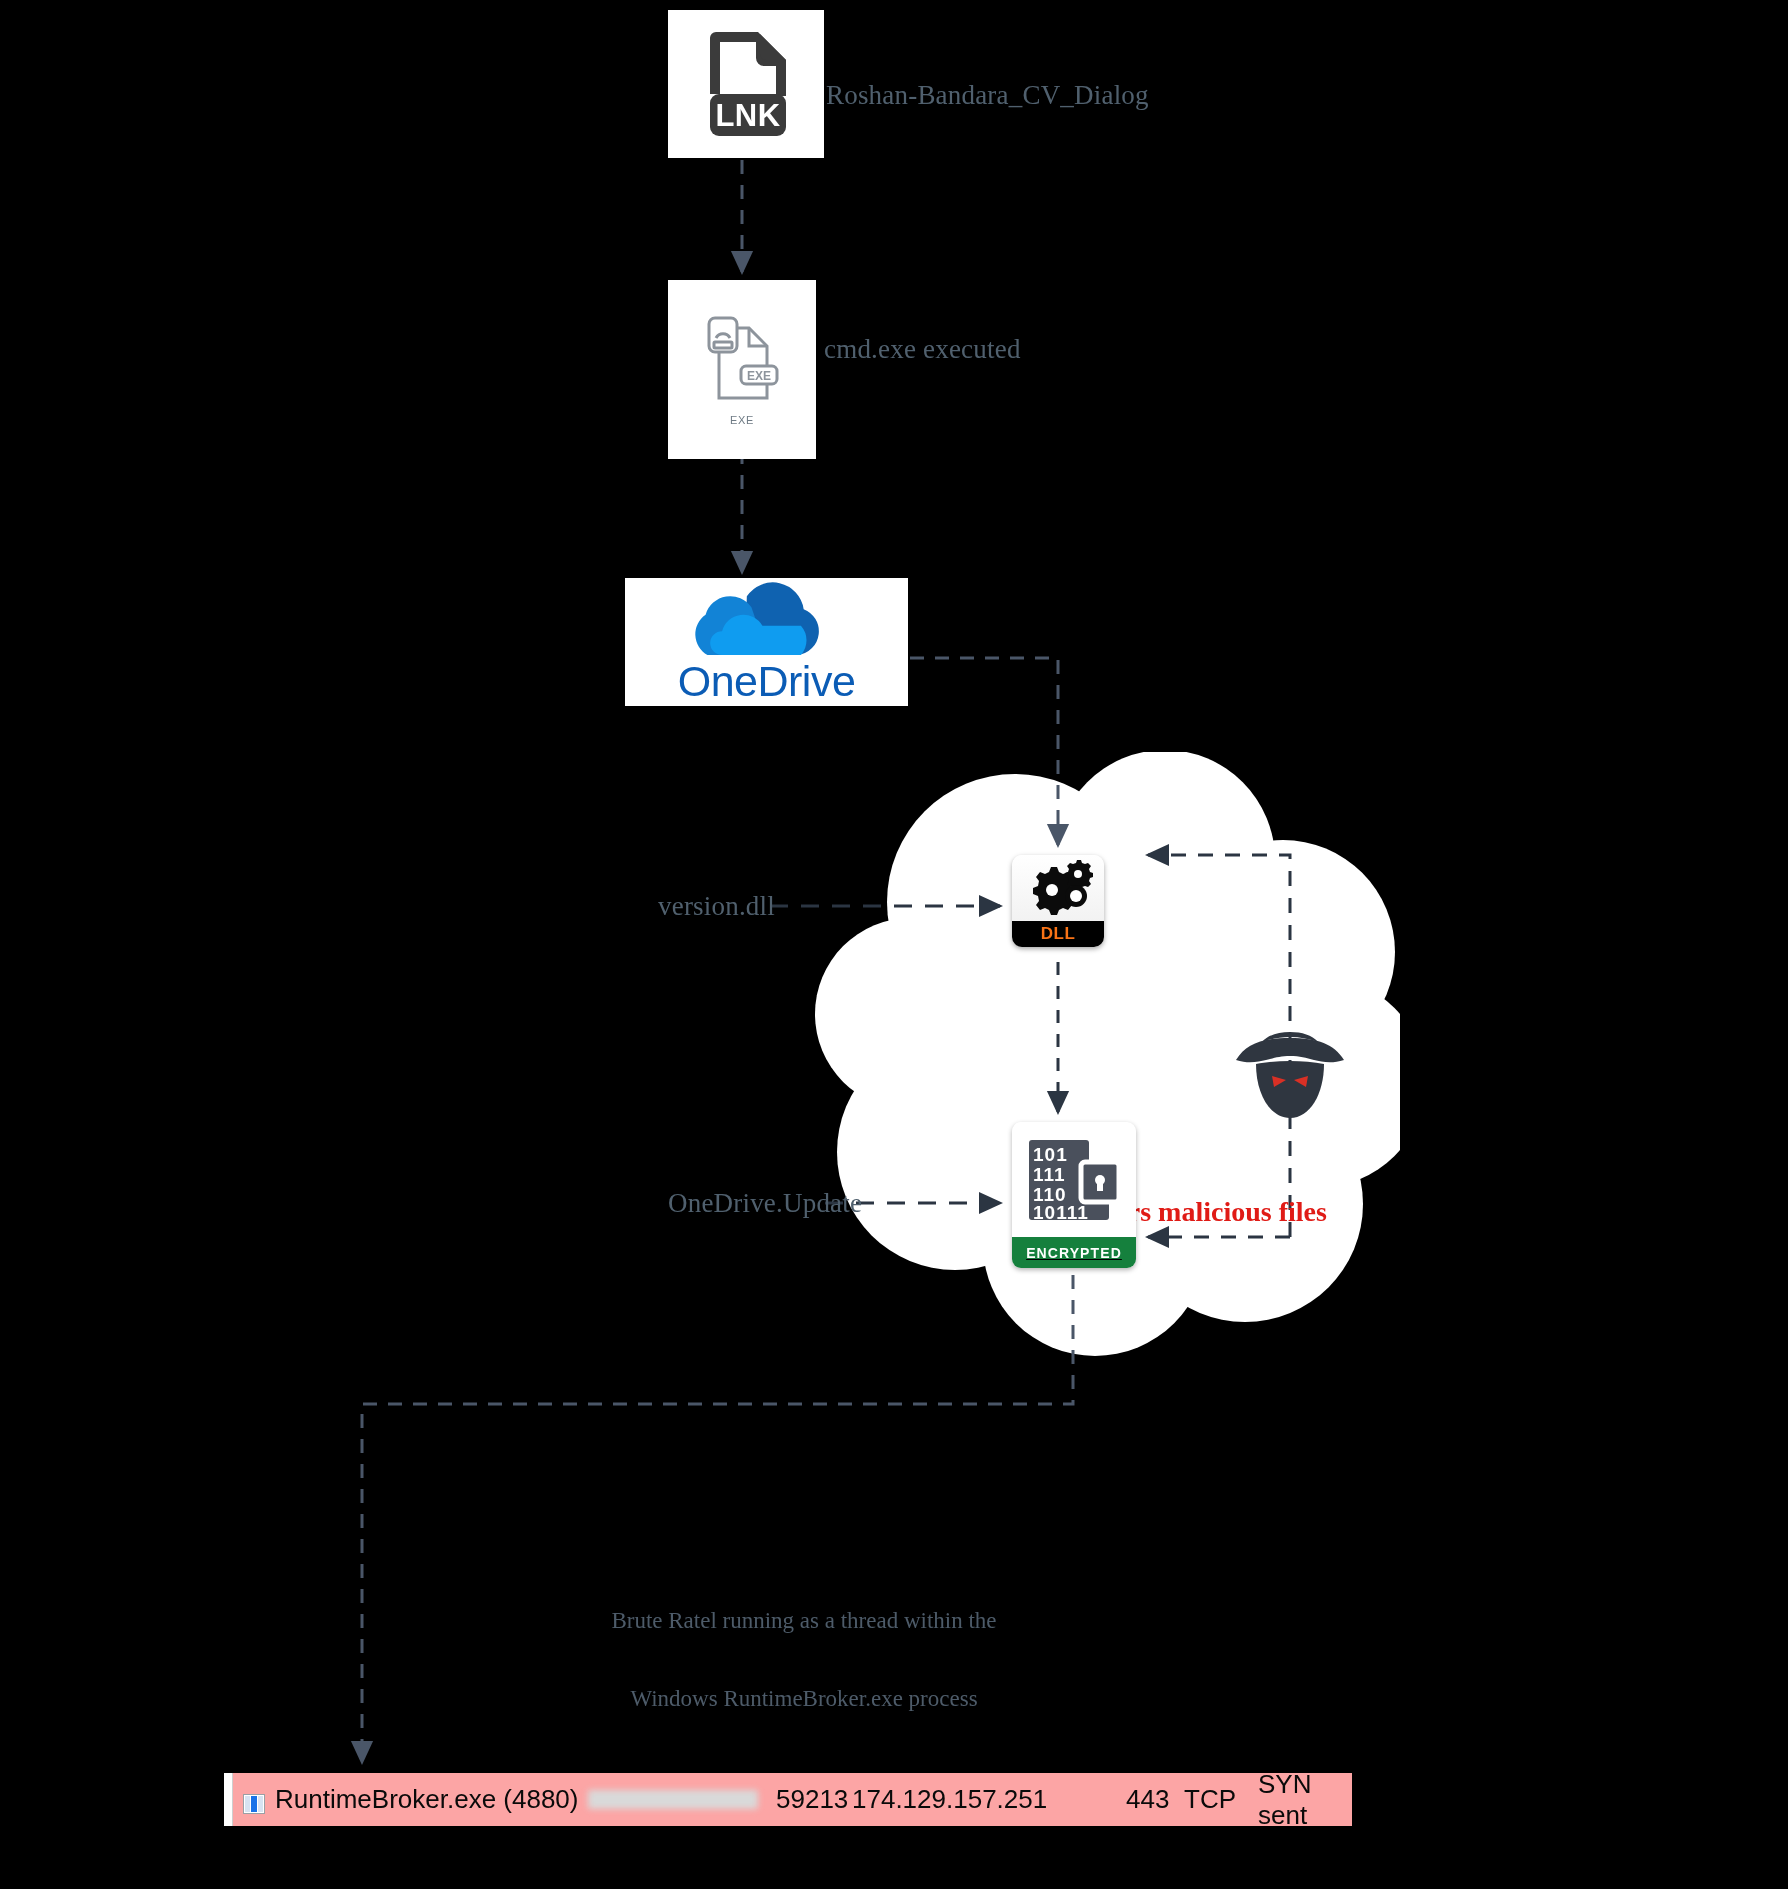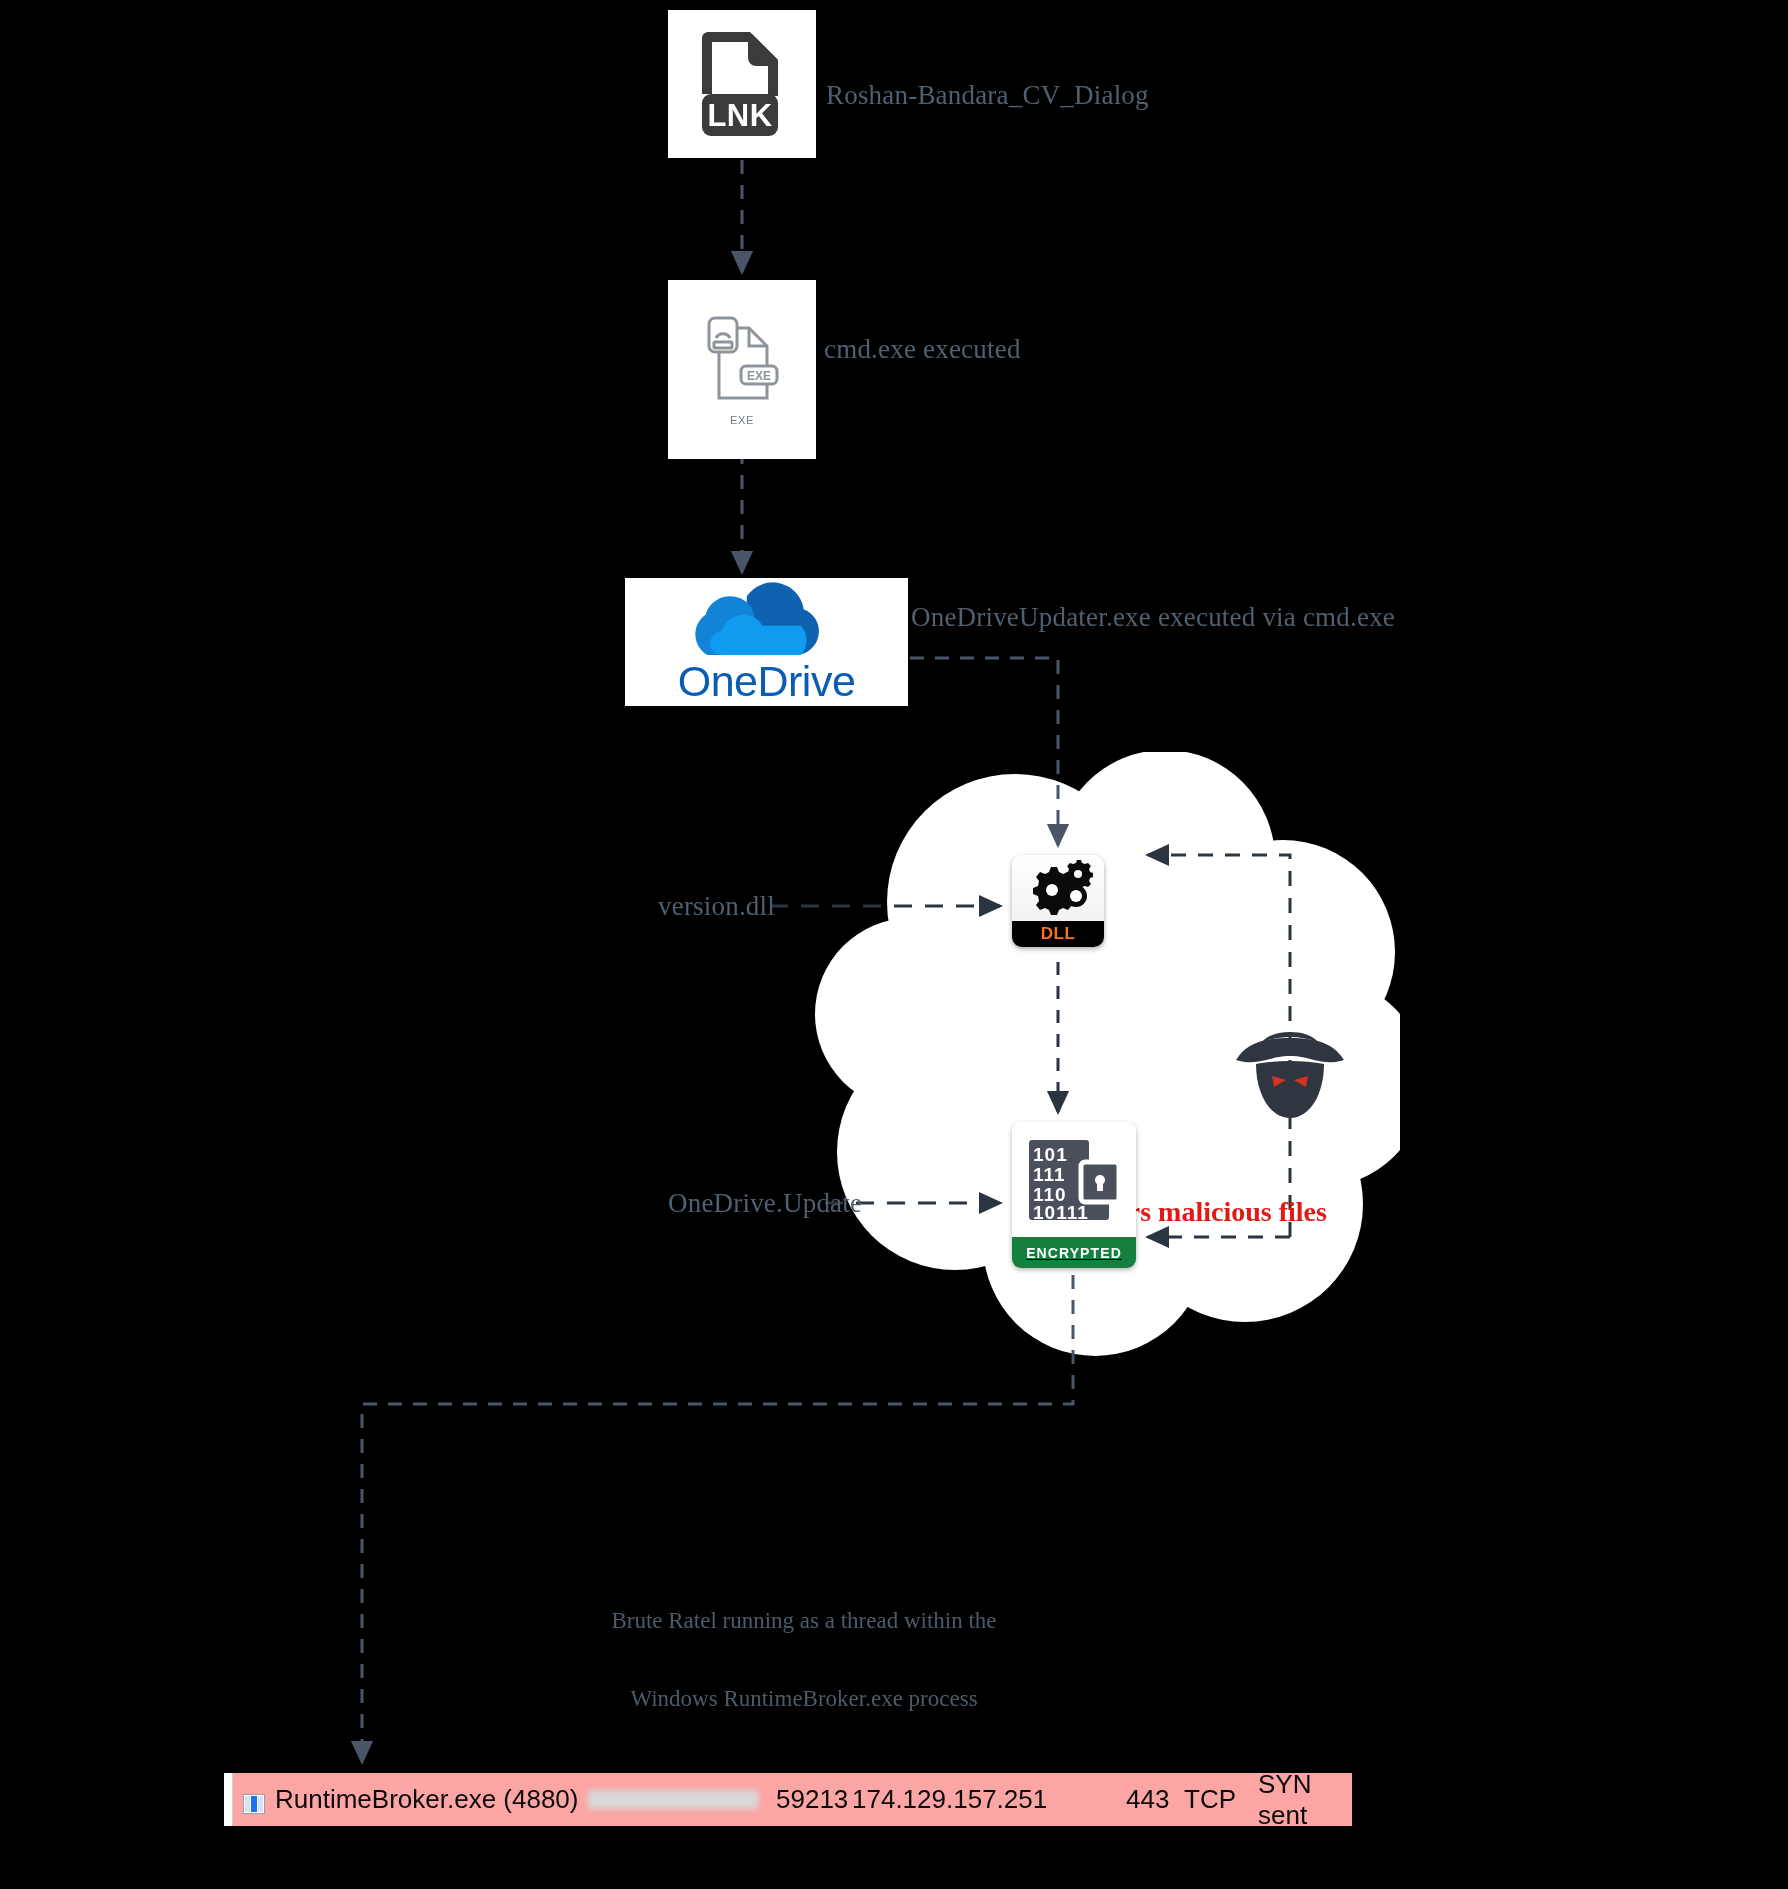--- a/index.html
+++ b/index.html
@@ -71,21 +71,21 @@
 
   
   .connectors {
     position: absolute;
     left: 0; top: 0;
     width: 1788px; height: 1889px;
     pointer-events: none;
   }
 
   
-  .lnk-card { left: 668px; top: 10px; width: 148px; height: 148px; }
+  .lnk-card { left: 668px; top: 10px; width: 148px; height: 148px; padding-left: 8px; }
 
   
   .exe-card { left: 668px; top: 280px; width: 148px; height: 179px;
               flex-direction: column; }
   .exe-card .exe-word {
     font-family: "Liberation Sans", sans-serif;
     font-size: 11px;
     color: #6f7b85;
     letter-spacing: 0.6px;
     margin-top: 6px;
@@ -257,21 +257,20 @@
   <div class="serif-label" style="left:824px; top:334px;">cmd.exe executed</div>
 
   <div class="white-card onedrive-card abs">
     <svg width="170" height="84" viewBox="0 0 170 84" xmlns="http://www.w3.org/2000/svg">
       <path d="M63 20 a34 34 0 0 1 62 14 a26 26 0 0 1 -6 50 h-58 z" fill="#0f62b0"></path>
       <path d="M18 40 a28 28 0 0 1 50 -8 l18 52 h-66 a26 26 0 0 1 -2 -44 z" fill="#1283d6"></path>
       <path d="M36 58 a24 24 0 0 1 44 -6 h42 a24 24 0 0 1 0 32 h-86 a13 13 0 0 1 0 -26 z" fill="#0f9cf0"></path>
     </svg>
     <span class="onedrive-word">OneDrive</span>
   </div>
-  <div class="serif-label" style="left:911px; top:602px;">OneDriveUpdater.exe executed via cmd.exe</div>
 
   <div class="serif-label" style="left:658px; top:891px;">version.dll</div>
 
   <div class="white-card dll-card abs">
     <div class="dll-top">
       <svg width="72" height="56" viewBox="0 0 72 56" xmlns="http://www.w3.org/2000/svg">
         <g fill="#0b0b0b">
           <path d="M23 14 l4 -2 l2 -5 l6 0 l2 5 l4 2 l5 -2 l4 5 l-3 4 l1 5 l5 2 l0 6
                    l-5 2 l-1 5 l3 4 l-4 5 l-5 -2 l-4 2 l-2 5 l-6 0 l-2 -5 l-4 -2 l-5 2
                    l-4 -5 l3 -4 l-1 -5 l-5 -2 l0 -6 l5 -2 l1 -5 l-3 -4 l4 -5 z"></path>

